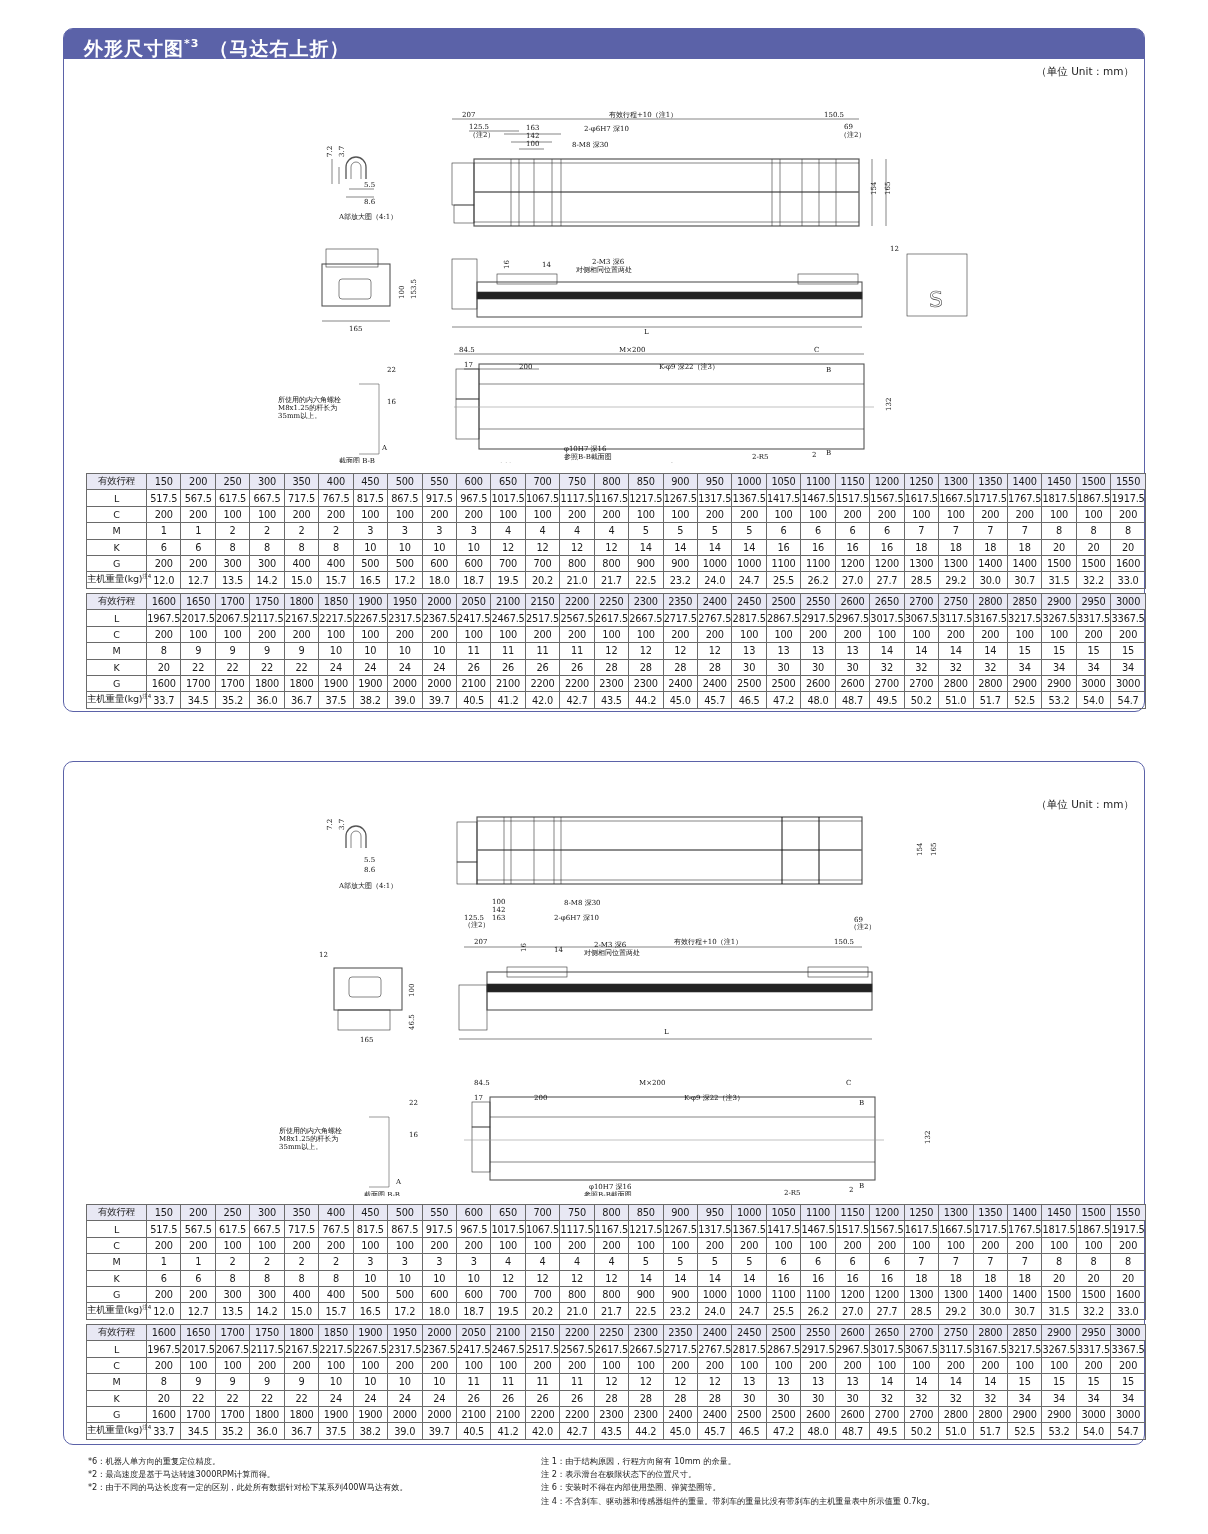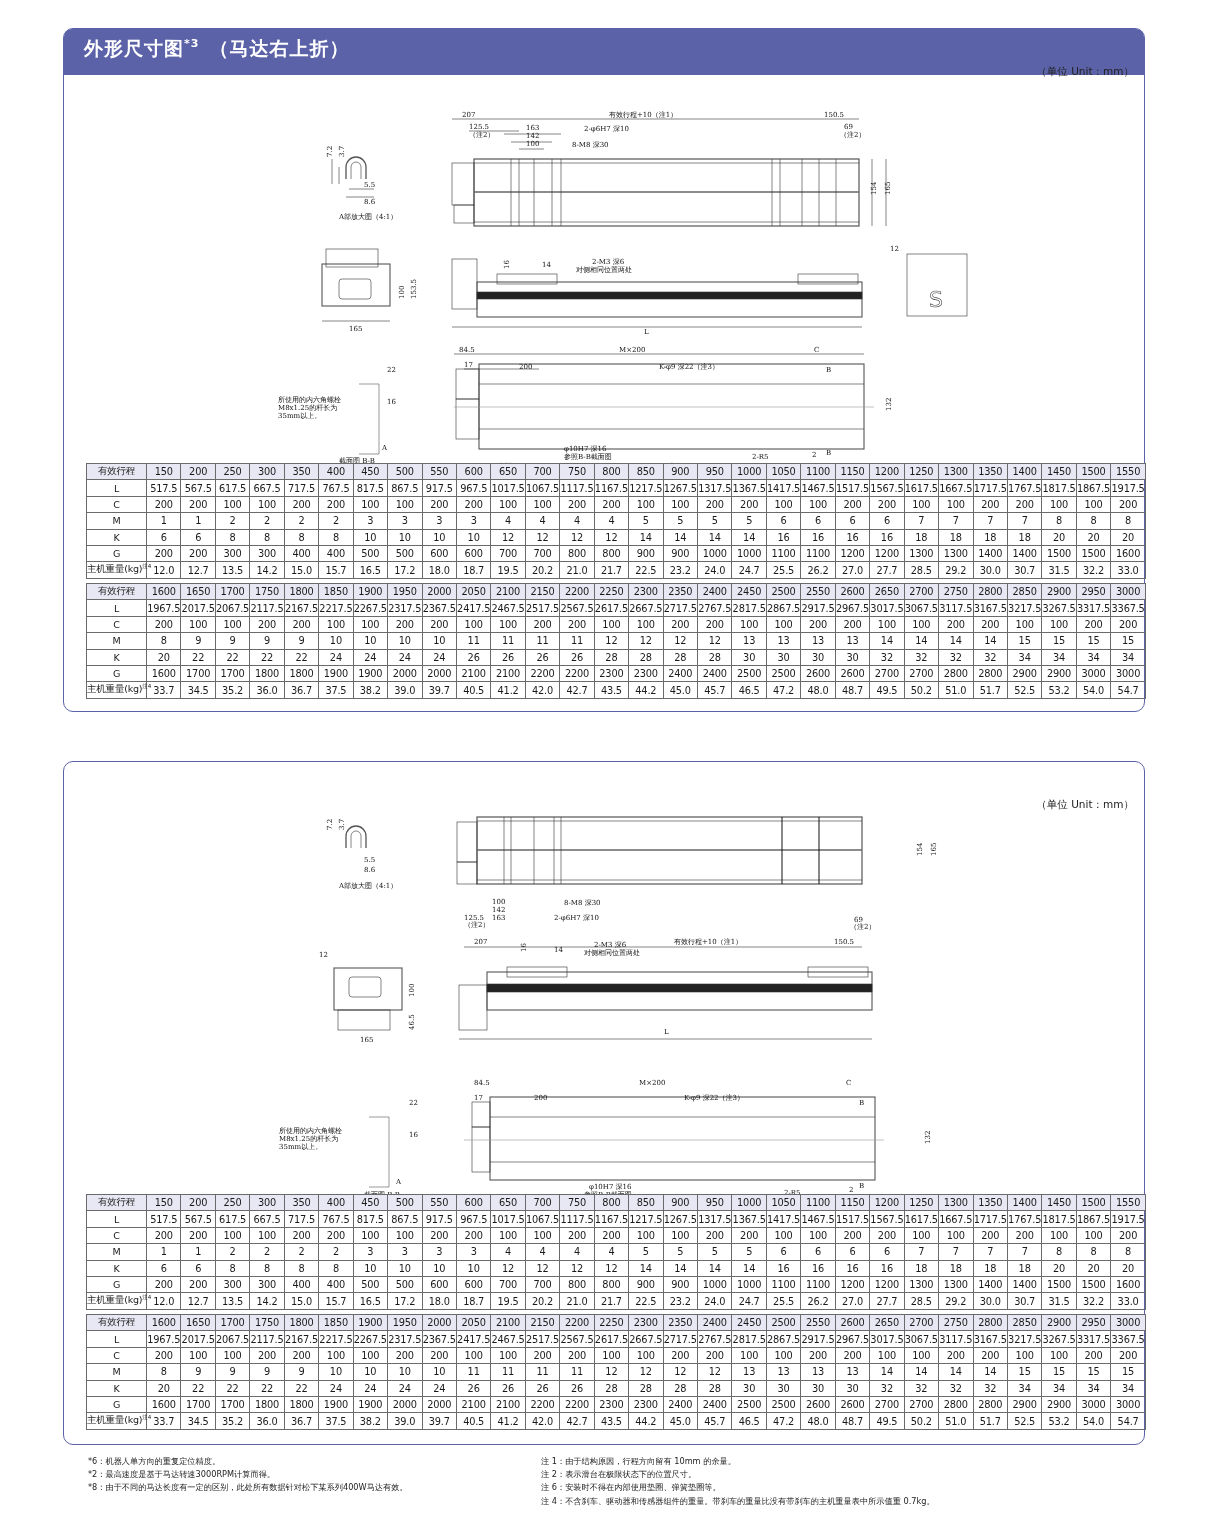--- a/index.html
+++ b/index.html
@@ -8,32 +8,32 @@
 
   .section {
     position: absolute; left: 63px; width: 1082px;
     border: 1.5px solid #5b62a8; border-radius: 10px;
     background: #fff;
   }
   #sec1 { top: 28px; height: 684px; }
   #sec2 { top: 761px; height: 684px; }
 
   .sec-header {
-    height: 46px; background: #5b62a8; border-radius: 8px 8px 0 0;
+    height: 30px; background: #5b62a8; border-radius: 8px 8px 0 0;
     color: #fff; font-weight: bold; font-size: 19px;
     padding-left: 20px; line-height: 30px; letter-spacing: 1px;
   }
   .sec-header sup { font-size: 11px; vertical-align: 8px; margin-right: 10px; }
 
   .unit { position: absolute; right: 10px; top: 36px; font-size: 10.5px; color: #222; margin-left: 40px; }
 
   .drawing { position: absolute; left: 0; top: 30px; width: 1082px; height: 404px; }
   .drawing svg { width: 100%; height: 100%; }
 
-  .tbl-wrap { position: absolute; left: 22px; width: 1060px; }
+  .tbl-wrap { position: absolute; left: 22px; width: 1060px; margin-top: 10px; }
   table.spec { border-collapse: collapse; font-size: 10px; table-layout: fixed; width: 1060px; }
   table.spec td { border: 1px solid #6a6a6a; text-align: center; height: 16.4px; padding: 0; white-space: nowrap; font-family: "DejaVu Sans", sans-serif; letter-spacing: -0.2px; }
   table.spec tr.head td { background: #e8e8f4; }
   table.spec td.rowlabel { width: 60px; font-size: 9.5px; }
   table.spec td.rowlabel sup { font-size: 5.5px; }
   table.spec td.val { font-size: 9.8px; }
 
   .notes { position: absolute; top: 1455px; font-size: 8.2px; line-height: 13.2px; color: #222; }
   #notes-left { left: 88px; }
   #notes-right { left: 530px; margin-left: 11px; }
@@ -1198,20 +1198,20 @@
             <td class="val">54.7</td>
           </tr>
     </tbody>
       </table>
   </div>
 </div>
 
 <div class="notes" id="notes-left">
   <div>*6：机器人单方向的重复定位精度。</div>
   <div>*2：最高速度是基于马达转速3000RPM计算而得。</div>
-  <div>*8：由于不同的马达长度有一定的区别，此处所有数据针对松下某系列400W马达有效。</div>
+  <div>*2：由于不同的马达长度有一定的区别，此处所有数据针对松下某系列400W马达有效。</div>
 </div>
 <div class="notes" id="notes-right">
   <div>注 1：由于结构原因，行程方向留有 10mm 的余量。</div>
   <div>注 2：表示滑台在极限状态下的位置尺寸。</div>
   <div>注 6：安装时不得在内部使用垫圈、弹簧垫圈等。</div>
   <div>注 4：不含刹车、驱动器和传感器组件的重量。带刹车的重量比没有带刹车的主机重量表中所示值重 0.7kg。</div>
 </div>
 
 </body></html>

